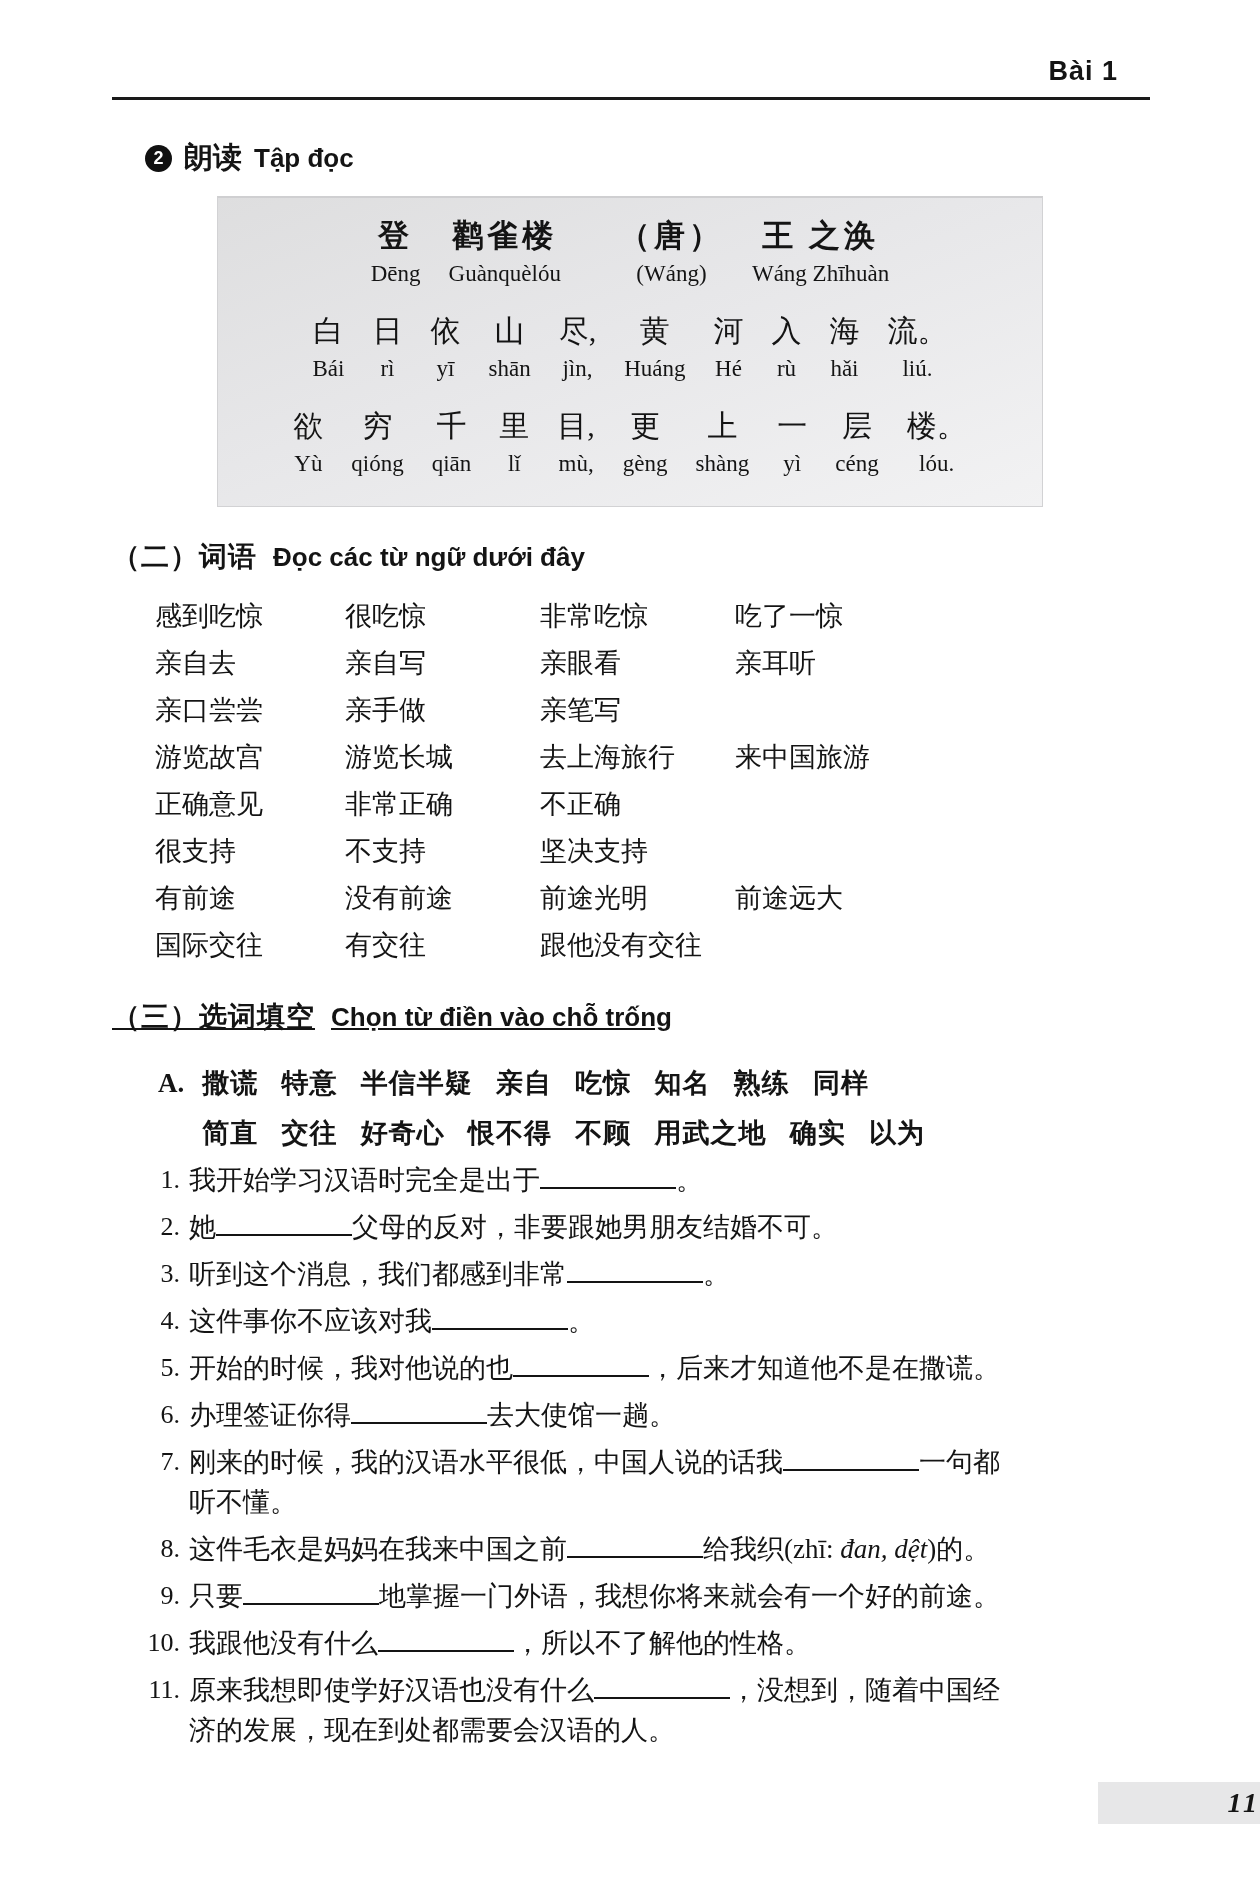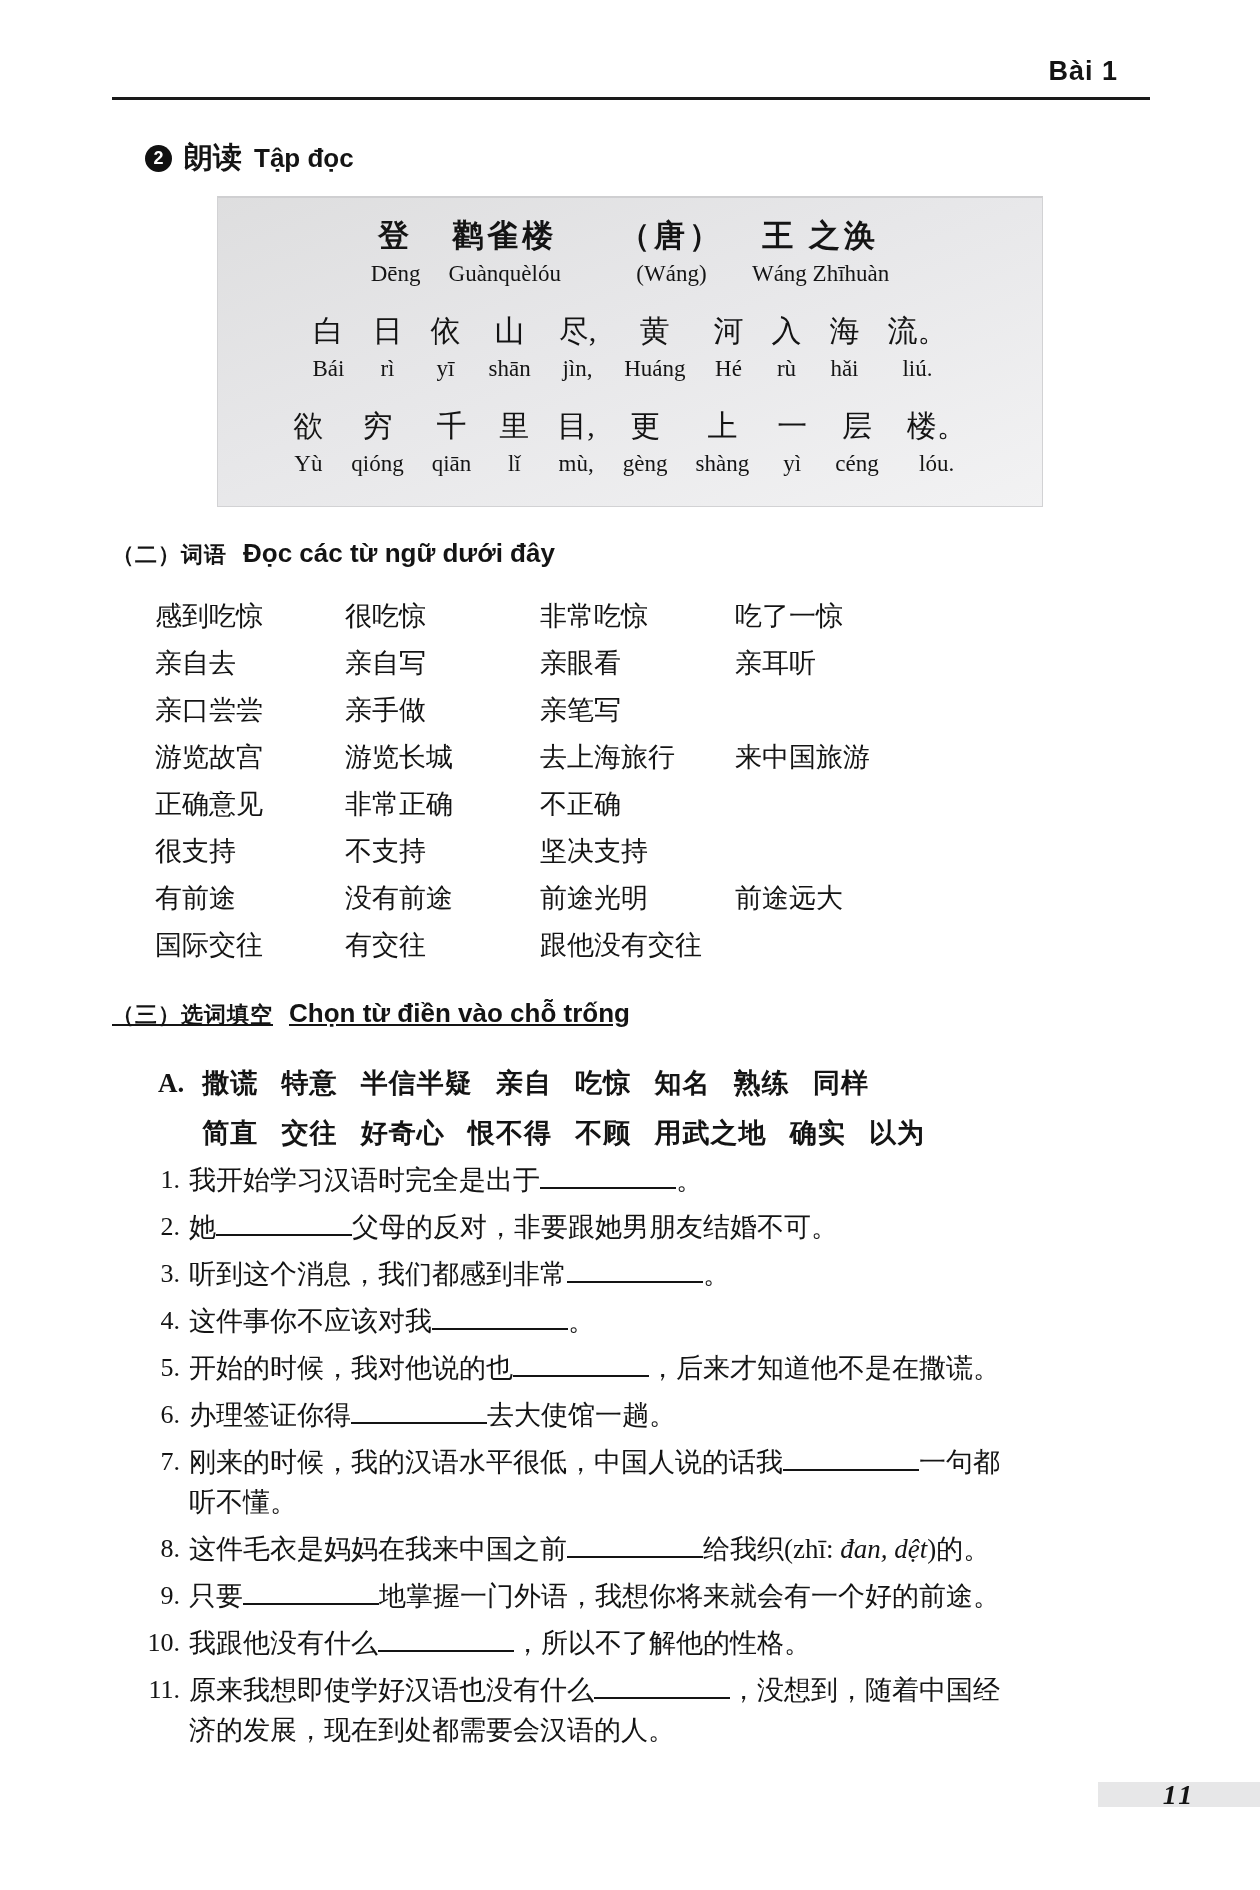--- a/index.html
+++ b/index.html
@@ -46,21 +46,21 @@
   .pair .py{font-size:23px;line-height:30px;margin-top:5px;white-space:nowrap;}
   .title-row{gap:28px;}
   .title-row .hz{font-weight:bold;font-size:31px;letter-spacing:4px;}
   .title-row .pair:nth-child(3){margin-left:30px;}
   .verse-row{gap:28px;margin-top:24px;}
 
   
   .sec-head{
     position:absolute;left:112px;display:flex;align-items:baseline;gap:16px;
   }
-  .sec-head .cn{font-size:22px;font-weight:bold;letter-spacing:1px;}
+  .sec-head .cn{font-size:28px;font-weight:bold;letter-spacing:1px;}
   .sec2{top:538px;}
   .sec3{top:998px;text-decoration:underline;}
 
   
   .word-grid{
     position:absolute;top:596px;left:155px;width:950px;
     display:grid;grid-template-columns:190px 195px 195px 1fr;
   }
   .word-grid .cell{font-size:27px;height:47px;line-height:40px;white-space:nowrap;}
 
@@ -76,22 +76,22 @@
   .item .num{flex:0 0 50px;text-align:right;font-size:26px;line-height:40px;padding-right:9px;}
   .item .cont{flex:1;font-size:27px;line-height:40px;}
   .item .cont .wrap2:empty{display:none;}
   .blank{
     display:inline-block;width:136px;height:4px;border-bottom:2px solid #141414;
   }
   .vi-italic{font-style:italic;}
 
   
   .page-num-band{
-    position:absolute;top:1782px;left:1098px;width:162px;height:25px;background:#e7e7e8;
-    display:flex;align-items:center;justify-content:center;
+    position:absolute;top:1782px;left:1098px;width:162px;height:42px;background:#e7e7e8;
+    display:flex;align-items:center;justify-content:flex-end;
   }
   .page-num{font-size:28px;font-style:italic;font-weight:bold;letter-spacing:3px;}
 </style>
 </head>
 <body>
 
 <div class="lesson-label">Bài 1</div>
 <div class="header-rule"></div>
 
 <div class="sec-reading">

